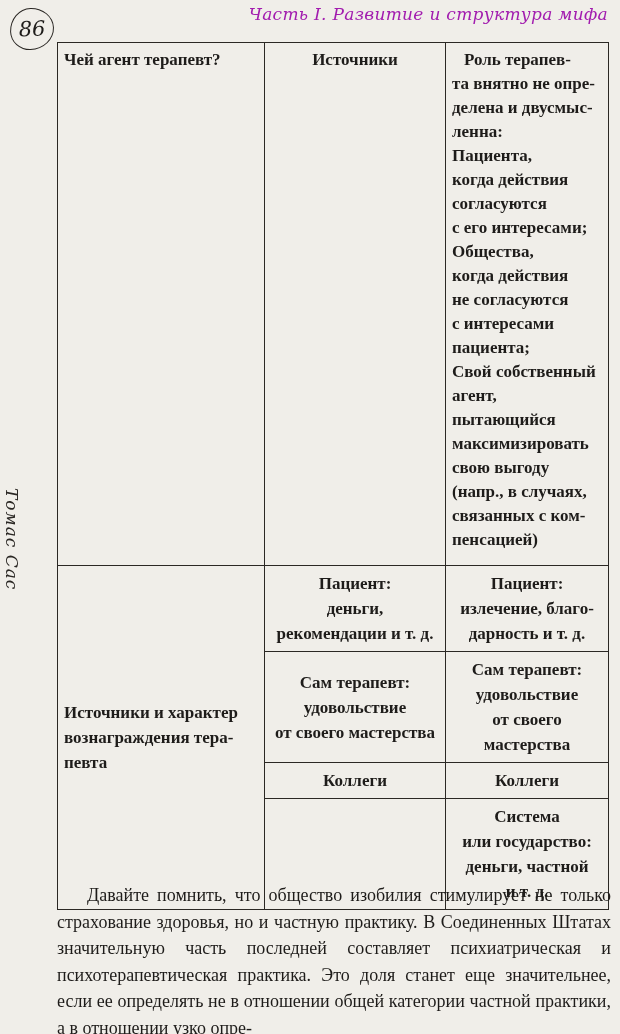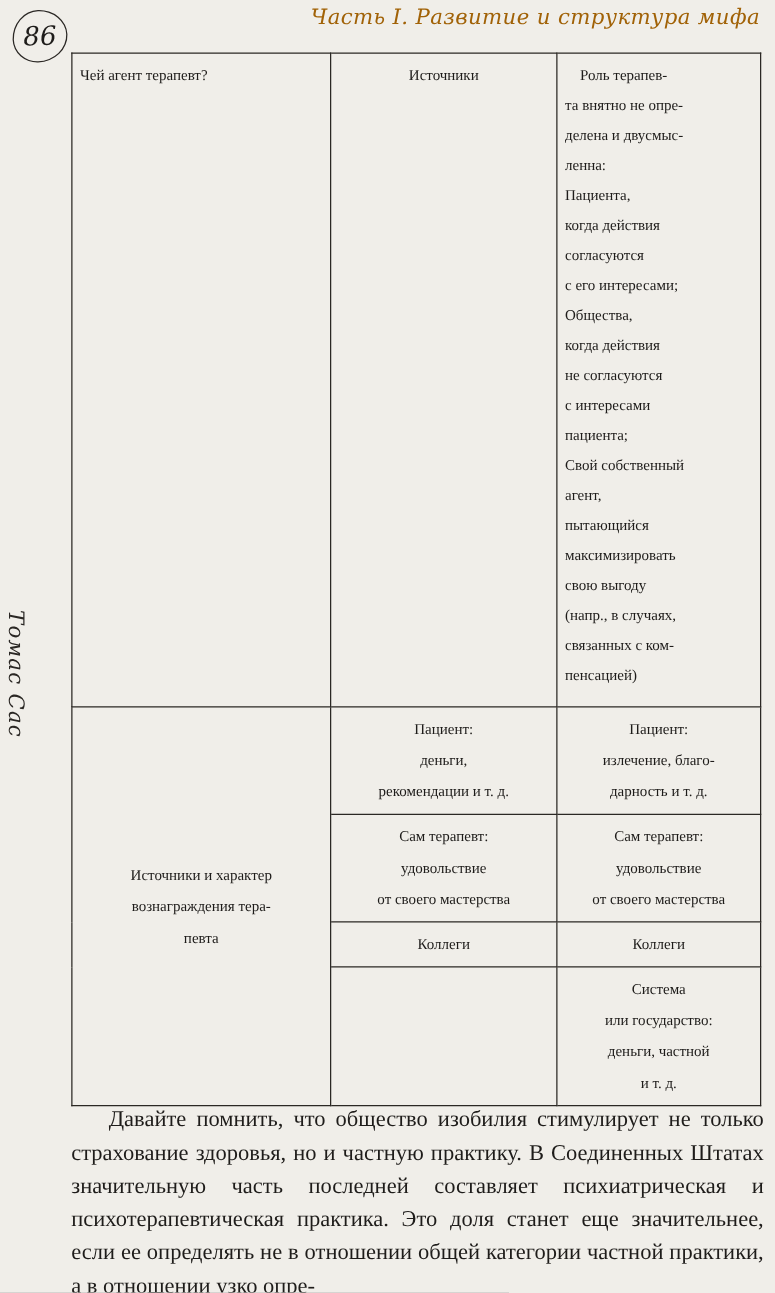--- a/index.html
+++ b/index.html
@@ -15,21 +15,21 @@
     overflow:hidden;
     margin:0 auto;
   }
   
   .running-header{
     position:absolute;top:4px;right:12px;
     font-family:"DejaVu Serif","Liberation Serif",serif;
     font-style:italic;
     font-size:17px;
     letter-spacing:.3px;
-    color:#a16207;
+    color:#a21caf;
   }
   
   .page-num{
     position:absolute;top:8px;left:10px;
     width:42px;height:40px;
     border:1.6px solid #2a2724;
     border-radius:48% 52% 55% 45% / 55% 48% 52% 45%;
     display:flex;align-items:center;justify-content:center;
     font-family:"DejaVu Serif","Liberation Serif",serif;
     font-style:italic;
@@ -45,22 +45,23 @@
     font-size:17px;
     letter-spacing:1px;
     color:#2a2724;
   }
   
   table.cmp{
     position:absolute;left:57px;top:42px;
     width:551px;
     border-collapse:collapse;
     table-layout:fixed;
-    font-size:12px;
+    font-size:17px;
     color:#1e1c1a;
+    font-weight:bold;
   }
   table.cmp td{
     border:1px solid #2b2824;
     padding:5px 6px;
     vertical-align:top;
     line-height:24px;
   }
   .col1{width:207px;}
   .col2{width:181px;}
   .col3{width:163px;}
@@ -71,21 +72,21 @@
     text-indent:12px;
     line-height:24px;
     padding-left:8px;padding-right:4px;margin-top:11px;
   }
   tr.row-agent{height:523px;}
   tr.sub1{height:80px;}
   tr.sub2{height:86px;}
   tr.sub3{height:32px;}
   tr.sub4{height:108px;}
   tr.subrow td{vertical-align:middle;line-height:25px;}
-  td.rewards-label{vertical-align:top;line-height:24px;text-align:center;}
+  td.rewards-label{vertical-align:top;line-height:24px;}
   
   .body-text{
     position:absolute;left:57px;top:882px;
     width:554px;
     font-size:18px;
     line-height:26.5px;
     text-align:justify;
   }
   .body-text p{
     margin:0;

